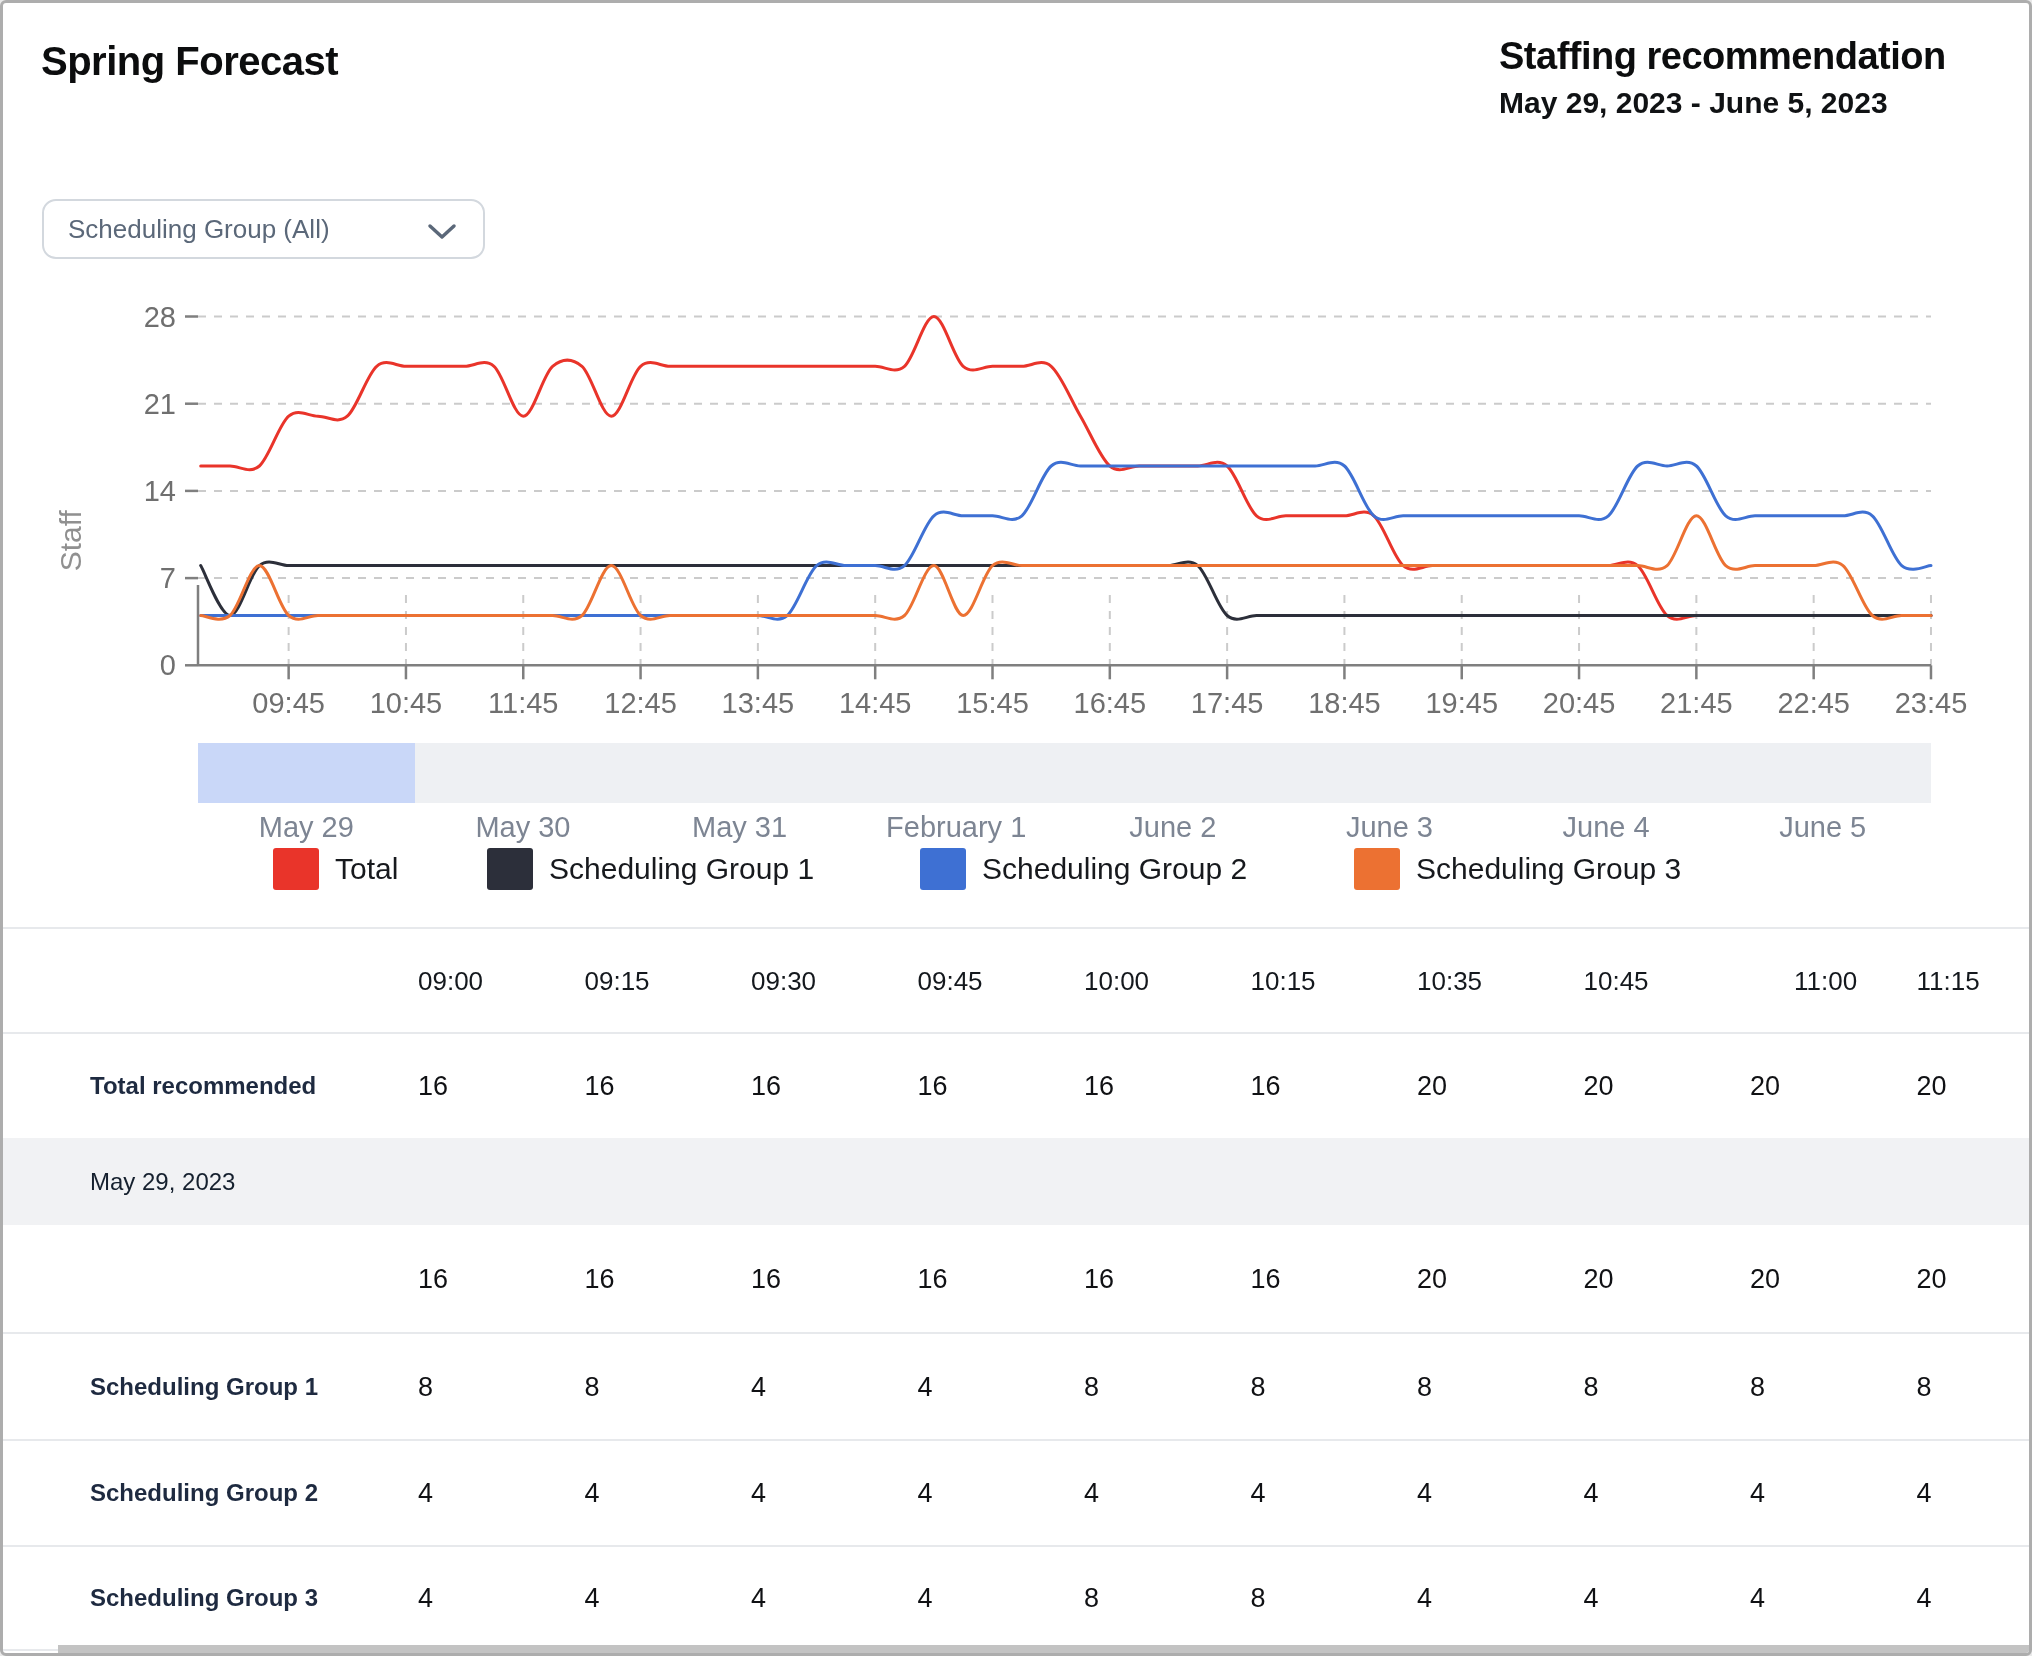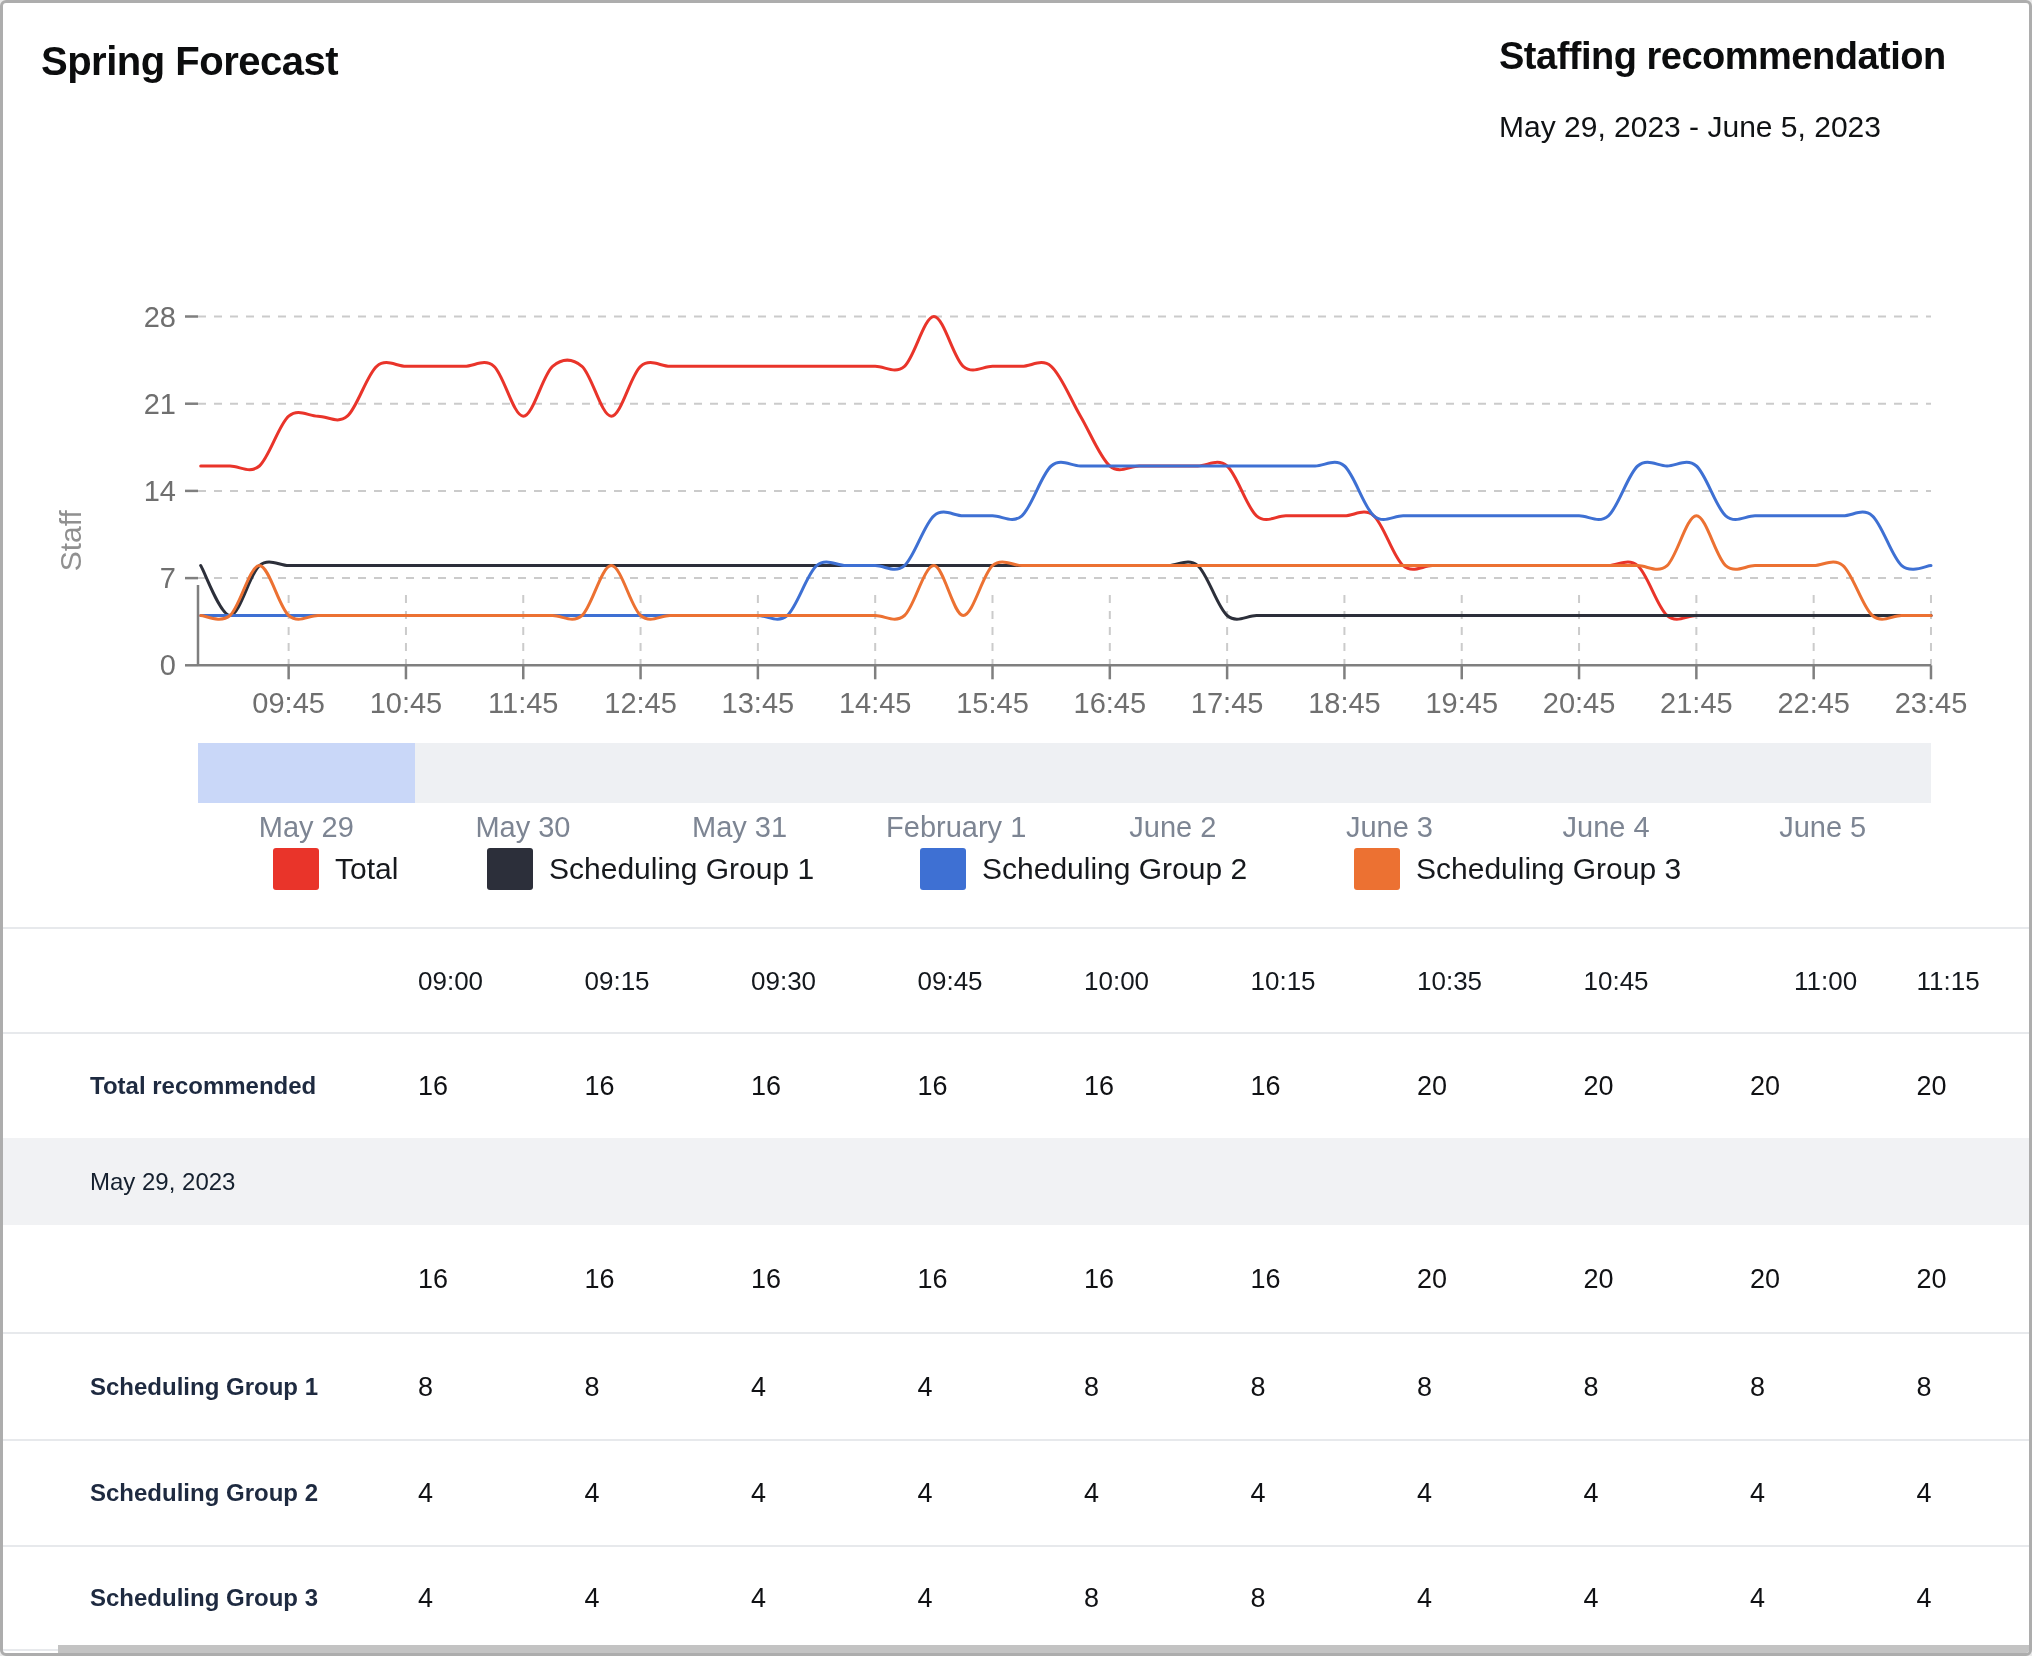--- a/index.html
+++ b/index.html
@@ -5,21 +5,21 @@
   html,body{margin:0;padding:0;background:#e9e9e9;}
   *{box-sizing:border-box;font-family:"Liberation Sans", sans-serif;}
   #app{
     position:relative;width:2032px;height:1656px;background:#ffffff;
     border:3px solid #adadad;border-radius:6px;overflow:hidden;
   }
   
   .page-title{position:absolute;left:38px;top:36px;font-size:40px;font-weight:700;color:#0c0d0e;letter-spacing:-0.5px;}
   .hdr-right{position:absolute;left:1496px;top:32px;width:480px;}
   .hdr-right .t{font-size:38px;font-weight:700;color:#0c0d0e;letter-spacing:-0.5px;}
-  .hdr-right .d{font-size:30px;font-weight:400;color:#101214;margin-top:32px;}
+  .hdr-right .d{font-size:30px;font-weight:700;color:#101214;margin-top:8px;}
   
   .dropdown{
     position:absolute;left:39px;top:196px;width:443px;height:60px;
     border:2px solid #d3d8de;border-radius:14px;background:#fff;cursor:pointer;
     display:flex;align-items:center;padding:0 24px;
   }
   .dropdown .lbl{font-size:26px;color:#5b6879;}
   .dropdown .chev{position:absolute;right:26px;top:22px;}
   
   #chart-wrap{position:absolute;left:0;top:280px;width:2032px;height:450px;}
@@ -51,20 +51,28 @@
 
 <div id="app">
 
   <div class="page-title">Spring Forecast</div>
 
   <div class="hdr-right">
     <div class="t">Staffing recommendation</div>
     <div class="d">May 29, 2023 - June 5, 2023</div>
   </div>
 
+  <div class="dropdown">
+    <span class="lbl">Scheduling Group (All)</span>
+    <span class="chev">
+      <svg width="30" height="18" viewBox="0 0 30 18">
+        <polyline points="3,3 15,14 27,3" fill="none" stroke="#5b6879" stroke-width="3.5" stroke-linecap="round" stroke-linejoin="round"></polyline>
+      </svg>
+    </span>
+  </div>
 
   <div id="chart-wrap"><svg width="2032" height="450" viewBox="0 0 2032 450">
         <line x1="195" y1="295.101" x2="1928" y2="295.101" stroke="#cbcbcb" stroke-width="2" stroke-dasharray="8 8"></line>
         <line x1="195" y1="207.902" x2="1928" y2="207.902" stroke="#cbcbcb" stroke-width="2" stroke-dasharray="8 8"></line>
         <line x1="195" y1="120.70299999999997" x2="1928" y2="120.70299999999997" stroke="#cbcbcb" stroke-width="2" stroke-dasharray="8 8"></line>
         <line x1="195" y1="33.50399999999996" x2="1928" y2="33.50399999999996" stroke="#cbcbcb" stroke-width="2" stroke-dasharray="8 8"></line>
         <line x1="285.64" y1="312" x2="285.64" y2="382.3" stroke="#cbcbcb" stroke-width="2" stroke-dasharray="8 8"></line>
         <line x1="402.95" y1="312" x2="402.95" y2="382.3" stroke="#cbcbcb" stroke-width="2" stroke-dasharray="8 8"></line>
         <line x1="520.26" y1="312" x2="520.26" y2="382.3" stroke="#cbcbcb" stroke-width="2" stroke-dasharray="8 8"></line>
         <line x1="637.5699999999999" y1="312" x2="637.5699999999999" y2="382.3" stroke="#cbcbcb" stroke-width="2" stroke-dasharray="8 8"></line>

